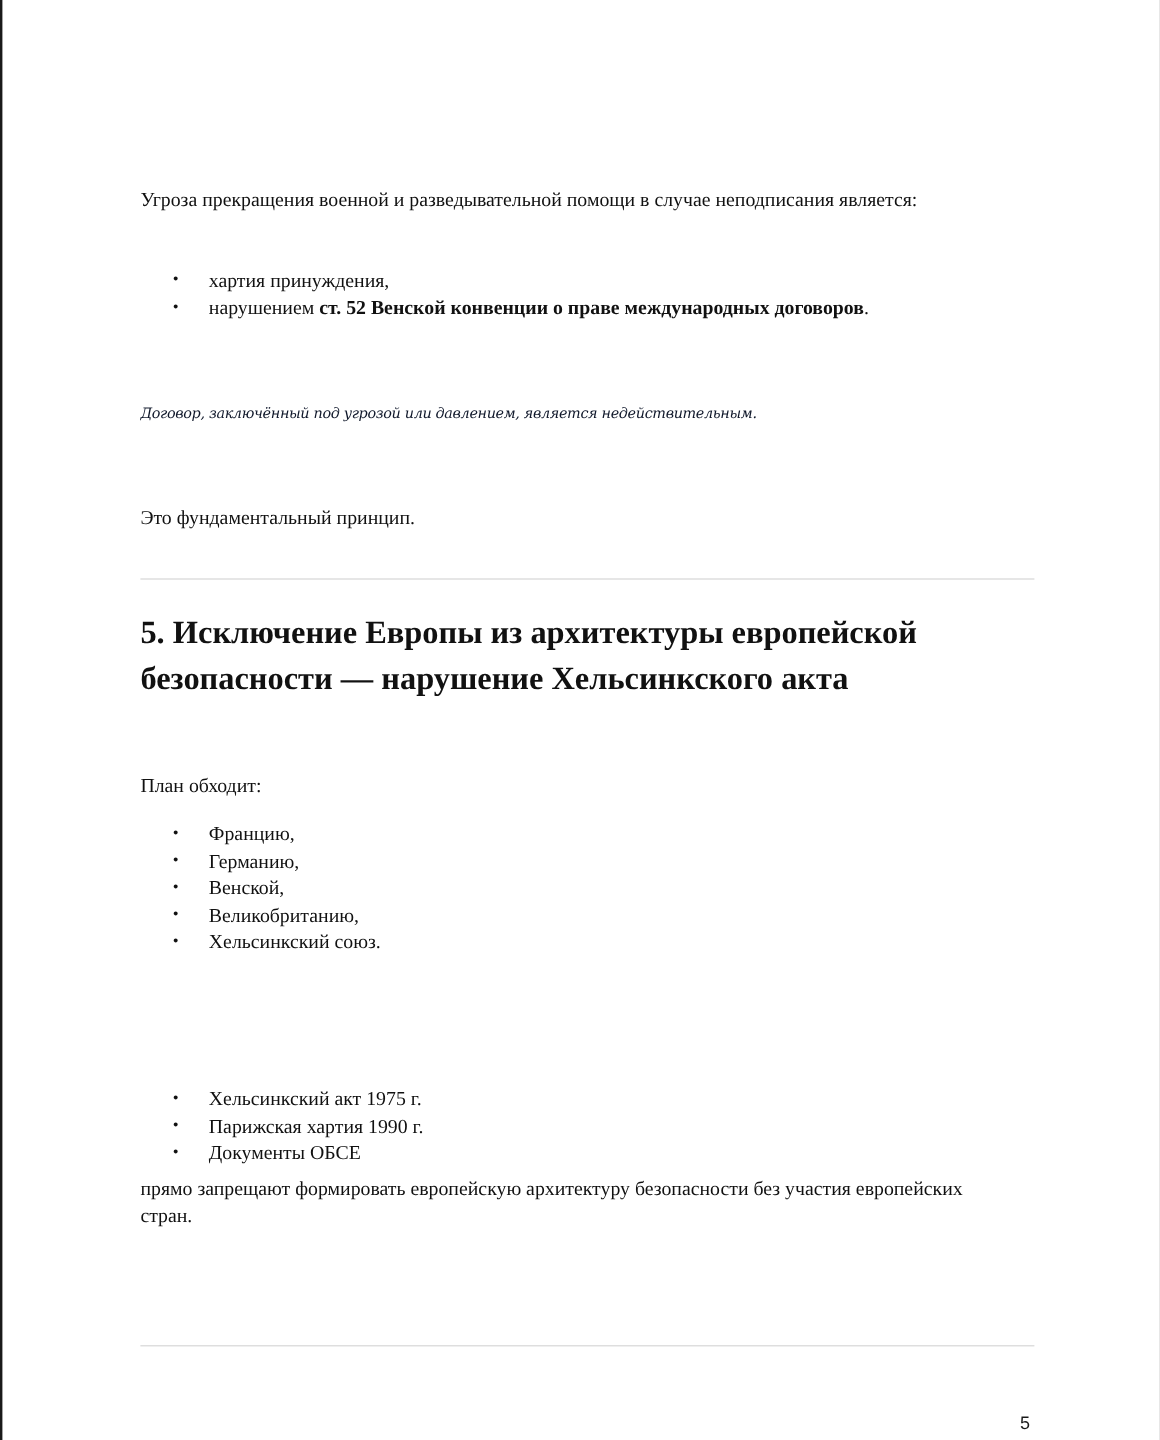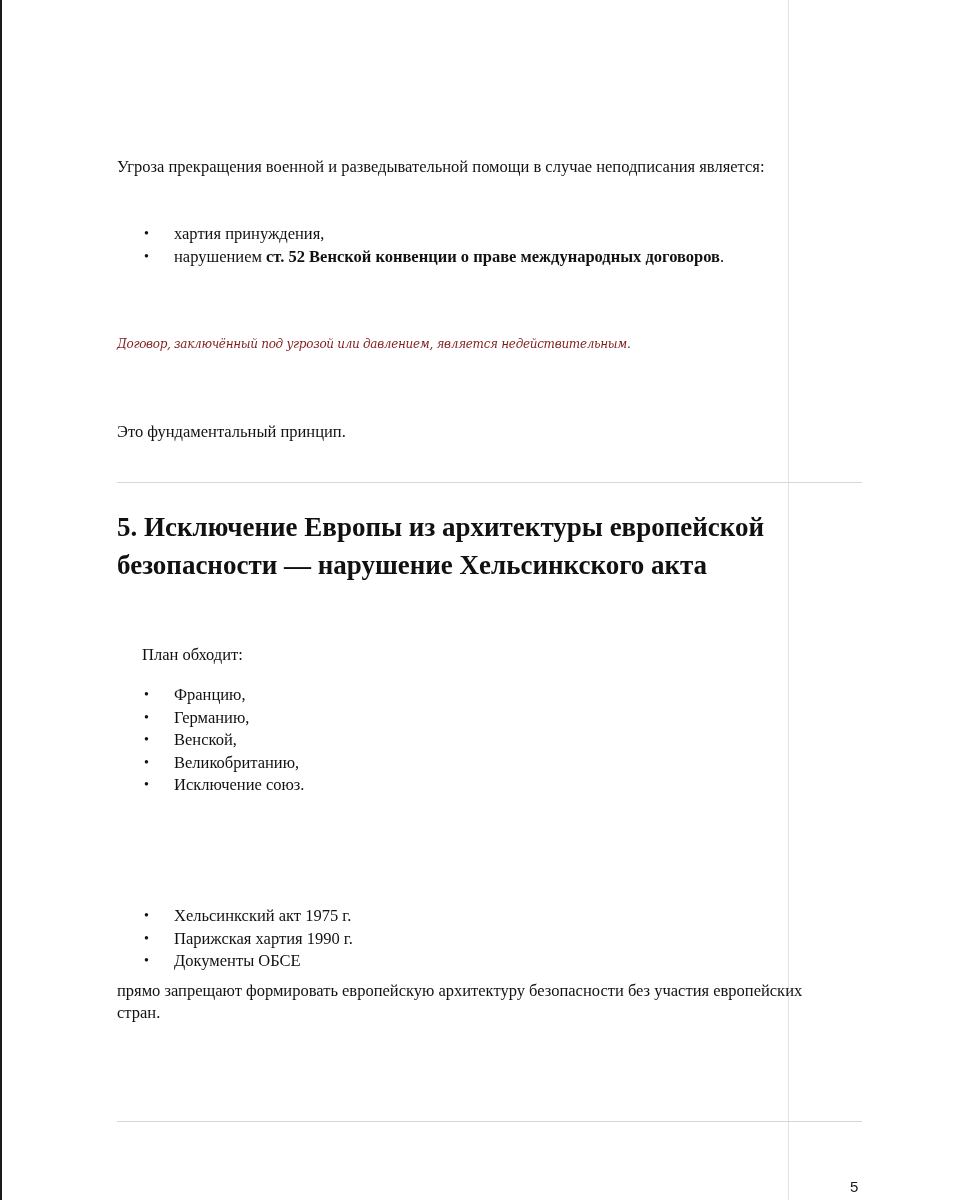--- a/index.html
+++ b/index.html
@@ -11,21 +11,21 @@
       width: 967px;
       height: 1200px;
       position: relative;
       overflow: hidden;
       font-family: "Liberation Serif", serif;
       color: #111111;
     }
     .page {
       position: absolute;
       left: 0; top: 0;
-      width: 789px;
+      width: 967px;
       height: 1200px;
       background: #ffffff;
       border-left: 2px solid #1a1a1a;
       box-sizing: border-box;
     }
     .page-right-edge {
       position: absolute;
       right: 0; top: 0;
       width: 1px;
       height: 1200px;
@@ -57,21 +57,21 @@
       left: 27px;
       top: 0;
       font-size: 14px;
     }
     .bold { font-weight: bold; }
     .quote {
       font-family: "DejaVu Serif", serif;
       font-style: italic;
       font-size: 12px;
       letter-spacing: -0.3px;
-      color: #7f1d1d;
+      color: #0f172a;
     }
     hr.rule {
       position: absolute;
       left: 115px;
       width: 745px;
       border: none;
       border-top: 1px solid #d6d6d6;
       margin: 0;
     }
     h2 {
@@ -111,28 +111,28 @@
   </ul>
 
   <p class="content quote" style="top:333px;">Договор, заключённый под угрозой или давлением, является недействительным.</p>
 
   <p class="content" style="top:421px;">Это фундаментальный принцип.</p>
 
   <hr class="rule" style="top:482px;">
 
   <h2 class="content" style="top:508px; width:720px;">5. Исключение Европы из архитектуры европейской безопасности — нарушение Хельсинкского акта</h2>
 
-  <p class="content" style="top:644px;margin-left:25px;">План обходит:</p>
+  <p class="content" style="top:644px;">План обходит:</p>
 
   <ul class="content" style="top:684px;">
     <li><span class="bullet">•</span><span>Францию,</span></li>
     <li><span class="bullet">•</span><span>Германию,</span></li>
     <li><span class="bullet">•</span><span>Венской,</span></li>
     <li><span class="bullet">•</span><span>Великобританию,</span></li>
-    <li><span class="bullet">•</span><span>Исключение союз.</span></li>
+    <li><span class="bullet">•</span><span>Хельсинкский союз.</span></li>
   </ul>
 
 
   <ul class="content" style="top:905px;">
     <li><span class="bullet">•</span><span>Хельсинкский акт 1975 г.</span></li>
     <li><span class="bullet">•</span><span>Парижская хартия 1990 г.</span></li>
     <li><span class="bullet">•</span><span>Документы ОБСЕ</span></li>
   </ul>
 
   <p class="content" style="top:980px; width:700px;">прямо запрещают формировать европейскую архитектуру безопасности без участия европейских стран.</p>

